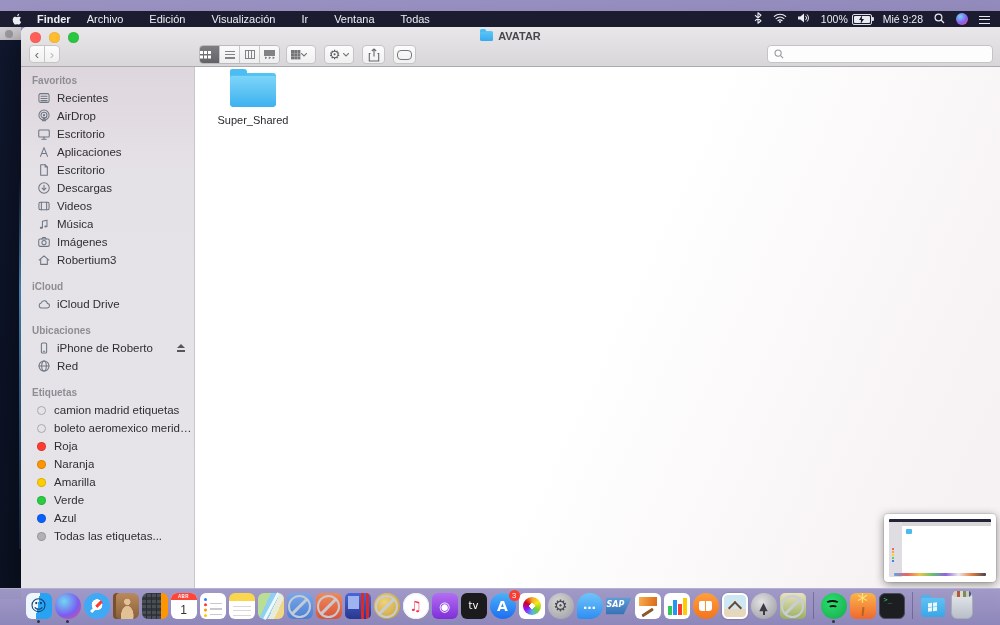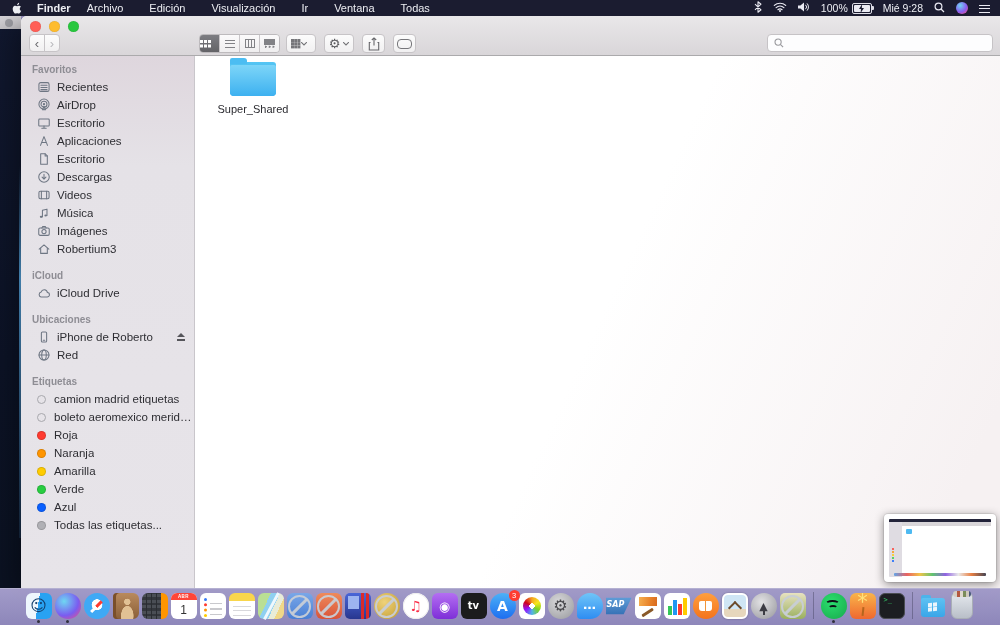--- a/index.html
+++ b/index.html
@@ -1,20 +1,20 @@
 <!DOCTYPE html>
 <html style="--c-menu_bar_background: #1b1c30; --c-folder: #2fa8ef; --c-dock_background: #978fc0;"><head>
 <meta charset="utf-8">
 <style>
   html,body{margin:0;padding:0;}
   body{width:1000px;height:625px;overflow:hidden;position:relative;
        background:linear-gradient(160deg,#9a93c2,#847cb0);
        font-family:"Liberation Sans","DejaVu Sans",sans-serif;
        -webkit-font-smoothing:antialiased;}
-  .screen{position:absolute;inset:0;}
+  .screen{position:absolute;inset:0;margin-top:11px;}
 
   
   .menubar{position:absolute;top:0;left:0;right:0;height:16px;background:var(--c-menu_bar_background,#1b1c30);
            color:#ecedf2;display:flex;align-items:center;font-size:11px;padding:0 6px;z-index:50;}
   .apple{margin:0 6px 0 6px;display:flex;align-items:center;}
   .mb-app{font-weight:bold;padding:0 8px;}
   .mb-item{padding:0 8px;}
   .mb-right{margin-left:auto;display:flex;align-items:center;gap:11px;padding-right:4px;font-size:10.5px;}
   .batt{width:18px;height:9px;border:1px solid rgba(238,238,246,.92);border-radius:2px;position:relative;display:inline-block;}
   .batt::before{content:"";position:absolute;inset:1px;background:#eaeaf2;border-radius:1px;}
@@ -165,21 +165,21 @@
   .di-blocked-app-green{background:linear-gradient(#e8e2c0,#9ab05e);border-radius:5px;}
   .di-remote-screen{border-radius:5px;background:
       linear-gradient(to right,transparent 0 16px,#d92b2b 16px 19px,transparent 19px 21px,#d92b2b 21px 24px,transparent 24px),
       linear-gradient(#4a66d8,#28378f);}
   .di-remote-screen::before{content:"";position:absolute;left:3px;top:3px;width:11px;height:13px;background:#9db4f0;}
   .di-music{border-radius:50%;background:#fff;box-shadow:inset 0 0 0 1px #eee;}
   .di-music .glyph{color:#fa2d48;font-size:14px;}
   .di-podcasts{background:linear-gradient(#b46ef2,#7e2fd8);}
   .di-podcasts .glyph{font-size:13px;}
   .di-apple-tv{background:#1b1b1d;}
-  .di-apple-tv .glyph{font-size:10px;font-weight:bold;}
+  .di-apple-tv .glyph{font-size:10px;font-weight:normal;}
   .di-app-store{border-radius:50%;background:linear-gradient(#4cb1f7,#1d6ef0);}
   .di-app-store .glyph{font-size:14px;font-weight:bold;}
   .di-photos{background:#fff;}
   .di-photos::after{content:"";position:absolute;left:4px;top:4px;width:18px;height:18px;border-radius:50%;
       background:radial-gradient(circle,#fff 0 2.6px,transparent 2.8px),
                  conic-gradient(#f5a623,#f8e71c,#7ed321,#50b5e8,#9013fe,#d0021b,#f5a623);}
   .di-system-preferences{border-radius:50%;background:radial-gradient(circle at 40% 35%,#d8d8da,#98999d);}
   .di-system-preferences .glyph{color:#4a4a4e;font-size:16px;}
   .di-messages{border-radius:50% 50% 50% 14%;background:linear-gradient(#6fc5f8,#2e8df2);}
   .di-messages .glyph{font-size:13px;font-weight:bold;margin-top:-4px;}
@@ -282,20 +282,24 @@
     <span class="bg-dot"></span>
   </div>
 
   <div class="window">
     <div class="chrome">
       <div class="tl">
         <span class="tl-close"></span>
         <span class="tl-min"></span>
         <span class="tl-zoom"></span>
       </div>
+      <div class="win-title">
+        <span class="mini-folder"></span>
+        <span>AVATAR</span>
+      </div>
       <div class="toolbar">
         <div class="nav-btns">
           <span class="nav-btn back">‹</span>
           <span class="nav-btn fwd">›</span>
         </div>
         <div class="seg">
           <span class="seg-btn selected">
               <span class="ic-grid"></span>
             </span>
           <span class="seg-btn">

